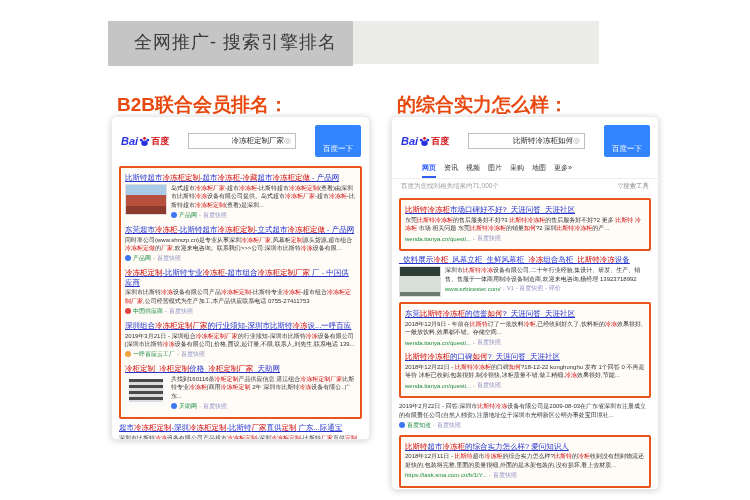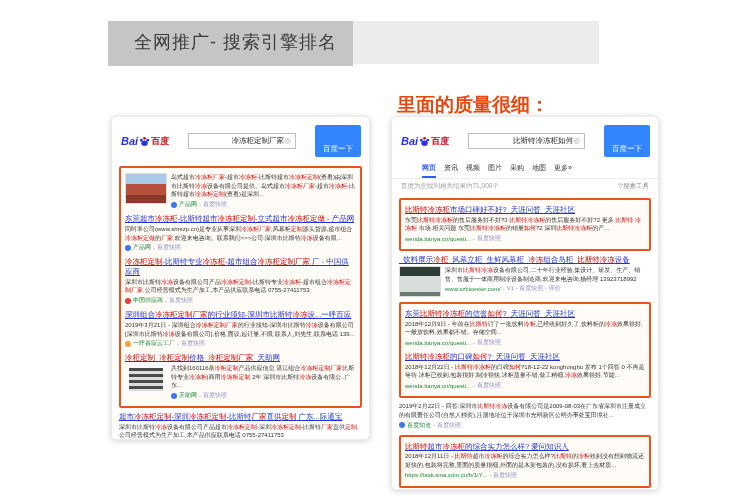--- a/index.html
+++ b/index.html
@@ -67,21 +67,22 @@
 </head>
 <body>
 
 <div class="stage">
 
   <div class="header-bar">
     <div class="header-dark">全网推广- 搜索引擎排名</div>
     <div class="header-light"></div>
   </div>
 
-  <div class="section-title right">里面的质量很细：</div>
+  <div class="section-title left">B2B联合会员排名：</div>
+  <div class="section-title right">的综合实力怎么样：</div>
 
   <div class="card left-card">
     <div class="serp-header">
       <div class="logo">
         <span class="logo-latin">Bai</span>
         <svg width="11" height="11" viewBox="0 0 24 24">
           <circle cx="5" cy="9" r="3" fill="#2932e1"></circle>
             <circle cx="12" cy="5" r="3" fill="#d20f13"></circle>
           <circle cx="19" cy="9" r="3" fill="#2932e1"></circle>
             <ellipse cx="12" cy="16" rx="7" ry="6" fill="#2932e1"></ellipse>
@@ -90,20 +91,21 @@
       </div>
       <div class="search-box">
         <span class="query">冷冻柜定制厂家</span>
         <span class="camera">◎</span>
       </div>
       <button class="search-btn">百度一下</button>
     </div>
     <div class="results">
         <div class="hl-box" style="border-color: rgb(232, 84, 26);">
           <div class="result">
+    <a class="result-title kw">比斯特超市<span class="hl">冷冻柜定制</span>-超市<span class="hl">冷冻柜</span>-<span class="hl">冷藏</span>超市<span class="hl">冷冻柜</span><span class="hl">定做</span> - 产品网</a>
     <div class="result-body">
       <div class="thumb thumb-building"></div>
       <div class="result-main">
         <div class="result-desc kw">岛式超市<span class="hl">冷冻柜</span><span class="hl">厂家</span>-超市<span class="hl">冷冻柜</span>-比斯特超市<span class="hl">冷冻柜定制</span>(查看)由深圳市比斯特<span class="hl">冷冻</span>设备有限公司提供。岛式超市<span class="hl">冷冻柜</span><span class="hl">厂家</span>-超市<span class="hl">冷冻柜</span>-比斯特超市<span class="hl">冷冻柜定制</span>(查看)是深圳...</div>
         <div class="result-src">
           <span class="src-icon" style="background: rgb(60, 118, 240);"></span>
           <span class="src-text">产品网</span>
           <span class="src-sep"> - </span>
           <span class="src-cached">百度快照</span>
         </div>

